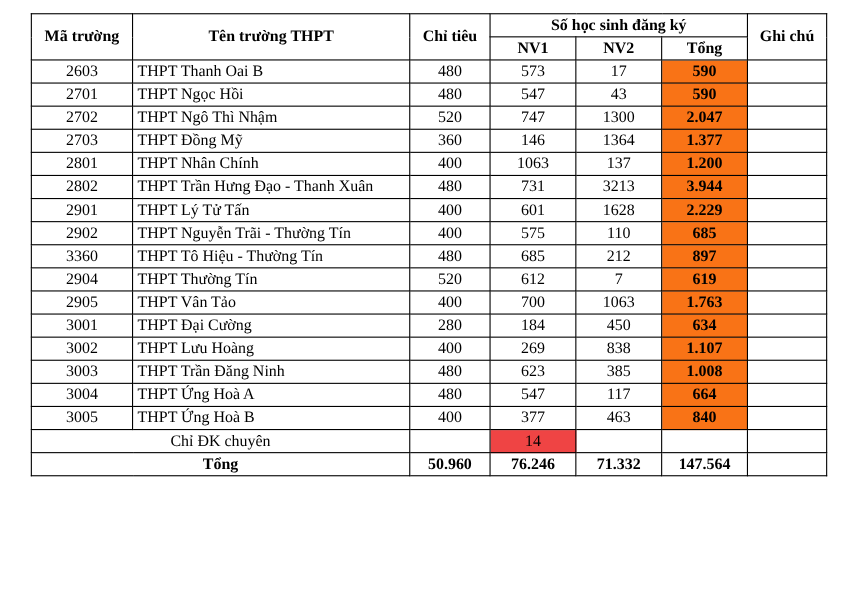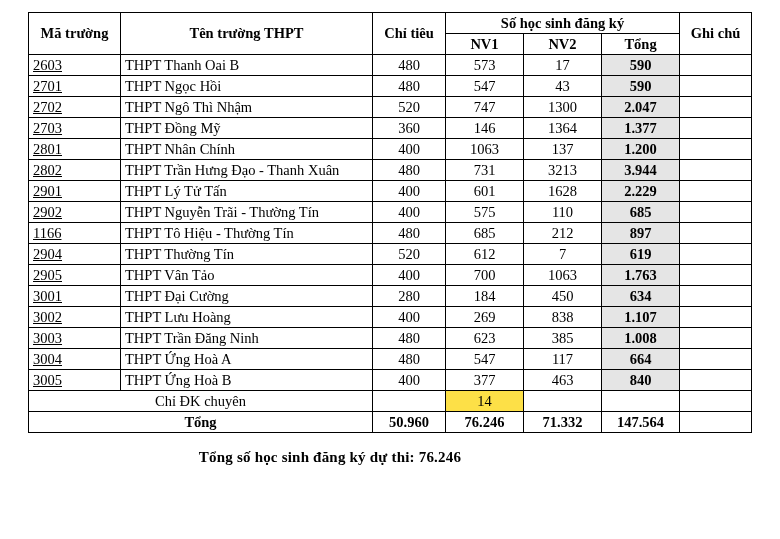--- a/index.html
+++ b/index.html
@@ -41,33 +41,33 @@
     line-height: 1.15;
   }
   .col-code    { width: 92px; }
   .col-name    { width: 252px; }
   .col-target  { width: 73px; }
   .col-nv1     { width: 78px; }
   .col-nv2     { width: 78px; }
   .col-total   { width: 78px; }
   .col-note    { width: 72px; }
 
-  td.code   { text-align: left; text-decoration: underline; }
+  td.code   { text-align: center; }
   td.name   { text-align: left; padding-left: 7px; }
   td.num    { text-align: center; border-radius: 10px; }
-  td.total  { text-align: center; font-weight: bold; background: #e5e5e5; }
+  td.total  { text-align: center; font-weight: bold; background: #f97316; }
   td.note   { }
 
   tr.special td.label {
     text-align: center;
     font-weight: normal;
   }
   tr.special td.shaded {
     text-align: center;
-    background: #fde047;
+    background: #ef4444;
     margin-top: 18px;
   }
   tr.sum td {
     font-weight: bold;
     text-align: center;
   }
   tr.sum td.label {
     text-align: center;
     font-weight: bold;
   }
@@ -175,21 +175,21 @@
         <tr>
           <td class="code">2902</td>
           <td class="name">THPT Nguyễn Trãi - Thường Tín</td>
           <td class="num">400</td>
           <td class="num">575</td>
           <td class="num">110</td>
           <td class="total">685</td>
           <td class="note"></td>
         </tr>
         <tr>
-          <td class="code">1166</td>
+          <td class="code">3360</td>
           <td class="name">THPT Tô Hiệu - Thường Tín</td>
           <td class="num">480</td>
           <td class="num">685</td>
           <td class="num">212</td>
           <td class="total">897</td>
           <td class="note"></td>
         </tr>
         <tr>
           <td class="code">2904</td>
           <td class="name">THPT Thường Tín</td>
@@ -265,15 +265,14 @@
           <td class="label" colspan="2">Tổng</td>
           <td>50.960</td>
           <td>76.246</td>
           <td>71.332</td>
           <td>147.564</td>
           <td></td>
         </tr>
       </tbody>
   </table>
 
-  <div class="footer-note">Tổng số học sinh đăng ký dự thi: 76.246</div>
 
 </div>
 
 </body></html>

